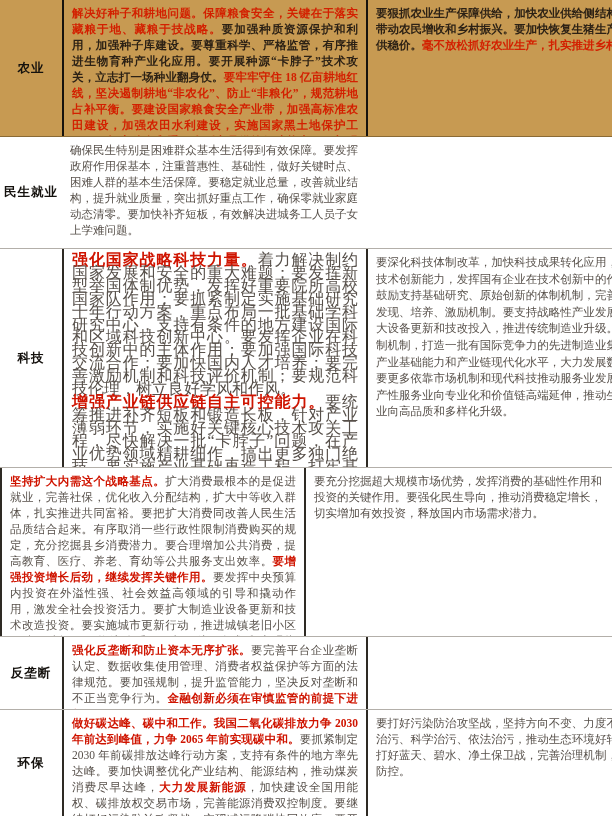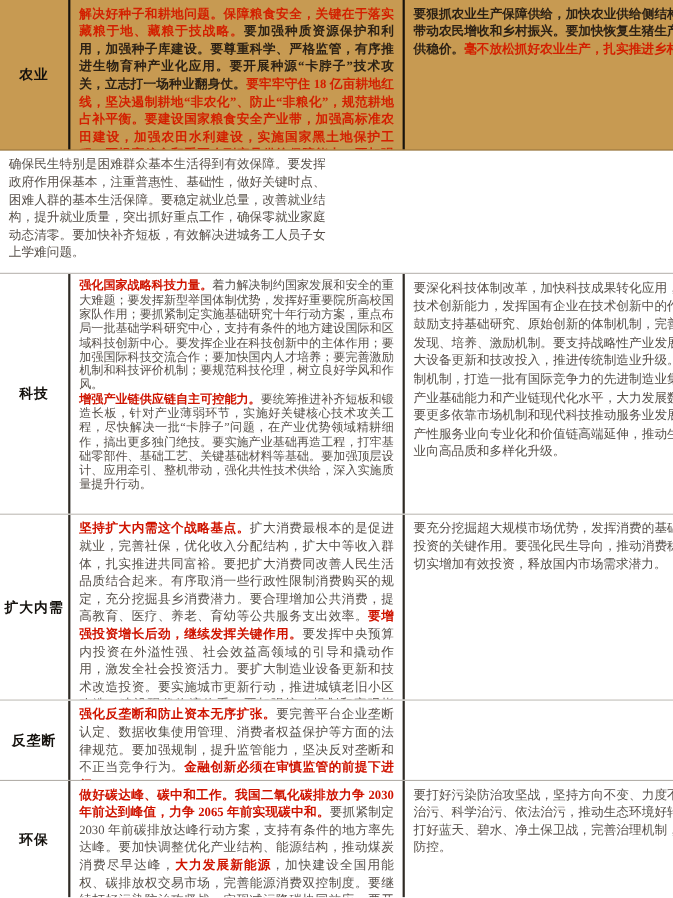--- a/index.html
+++ b/index.html
@@ -28,21 +28,21 @@
     flex:0 0 306px;box-sizing:border-box;
     border-left:2px solid #2e2a24;border-right:2px solid #2e2a24;
     padding:5px 8px 0 8px;overflow:hidden;
   }
   .right-cell{
     flex:0 0 304px;box-sizing:border-box;
     padding:5px 8px 0 8px;overflow:hidden;
   }
   .hl .mid-cell{border-color:#17130d;}
   .cell-text{font-size:11.5px;line-height:16px;}
-  .trow:nth-child(3) .cell-text.mid-cell{font-size:11px;line-height:12.9px;}
+  .trow:nth-child(3) .cell-text.mid-cell{font-size:16px;line-height:12.9px;}
   .trow:nth-child(3) .cell-text.right-cell{font-size:11.5px;line-height:16.6px;}
   .cell-text p{margin:0;text-align:justify;}
   .seg-red{color:#cf1400;font-weight:bold;margin-top:40px;}
   .seg-dark{color:#57504a;}
   .seg-darkbold{color:#2c2115;font-weight:bold;}
   .hl .seg-red{color:#d32000;}
 </style>
 </head>
 <body>
 
@@ -50,36 +50,36 @@
     <div class="trow hl">
       <div class="label-cell">农业</div>
       <div class="mid-cell cell-text">
         <p><span class="seg-red">解决好种子和耕地问题。保障粮食安全，关键在于落实藏粮于地、藏粮于技战略。</span><span class="seg-darkbold">要加强种质资源保护和利用，加强种子库建设。要尊重科学、严格监管，有序推进生物育种产业化应用。要开展种源“卡脖子”技术攻关，立志打一场种业翻身仗。</span><span class="seg-red">要牢牢守住 18 亿亩耕地红线，坚决遏制耕地“非农化”、防止“非粮化”，规范耕地占补平衡。要建设国家粮食安全产业带，加强高标准农田建设，加强农田水利建设，实施国家黑土地保护工程。要提高粮食和重要农副产品供给保障能力。要加强农业面源污染治理。</span></p>
       </div>
       <div class="right-cell cell-text">
         <p><span class="seg-darkbold">要狠抓农业生产保障供给，加快农业供给侧结构性改革，带动农民增收和乡村振兴。要加快恢复生猪生产，做好保供稳价。</span><span class="seg-red">毫不放松抓好农业生产，扎实推进乡村振兴。</span></p>
       </div>
     </div>
     <div class="trow">
+      <div class="label-cell">民生就业</div>
       <div class="right-cell cell-text">
         <p><span class="seg-dark">确保民生特别是困难群众基本生活得到有效保障。要发挥政府作用保基本，注重普惠性、基础性，做好关键时点、困难人群的基本生活保障。要稳定就业总量，改善就业结构，提升就业质量，突出抓好重点工作，确保零就业家庭动态清零。要加快补齐短板，有效解决进城务工人员子女上学难问题。</span></p>
       </div>
     </div>
     <div class="trow">
       <div class="label-cell">科技</div>
       <div class="mid-cell cell-text">
         <p><span class="seg-red">强化国家战略科技力量。</span><span class="seg-dark">着力解决制约国家发展和安全的重大难题；要发挥新型举国体制优势，发挥好重要院所高校国家队作用；要抓紧制定实施基础研究十年行动方案，重点布局一批基础学科研究中心，支持有条件的地方建设国际和区域科技创新中心。要发挥企业在科技创新中的主体作用；要加强国际科技交流合作；要加快国内人才培养；要完善激励机制和科技评价机制；要规范科技伦理，树立良好学风和作风。</span></p>
         <p><span class="seg-red">增强产业链供应链自主可控能力。</span><span class="seg-dark">要统筹推进补齐短板和锻造长板，针对产业薄弱环节，实施好关键核心技术攻关工程，尽快解决一批“卡脖子”问题，在产业优势领域精耕细作，搞出更多独门绝技。要实施产业基础再造工程，打牢基础零部件、基础工艺、关键基础材料等基础。要加强顶层设计、应用牵引、整机带动，强化共性技术供给，深入实施质量提升行动。</span></p>
       </div>
       <div class="right-cell cell-text">
         <p><span class="seg-dark">要深化科技体制改革，加快科技成果转化应用，提升企业技术创新能力，发挥国有企业在技术创新中的作用，健全鼓励支持基础研究、原始创新的体制机制，完善科技人才发现、培养、激励机制。要支持战略性产业发展，支持加大设备更新和技改投入，推进传统制造业升级。要健全体制机制，打造一批有国际竞争力的先进制造业集群，提升产业基础能力和产业链现代化水平，大力发展数字经济。要更多依靠市场机制和现代科技推动服务业发展，推动生产性服务业向专业化和价值链高端延伸，推动生活性服务业向高品质和多样化升级。</span></p>
       </div>
     </div>
     <div class="trow">
-      <div class="label-cell">扩大内需</div>
       <div class="mid-cell cell-text">
         <p><span class="seg-red">坚持扩大内需这个战略基点。</span><span class="seg-dark">扩大消费最根本的是促进就业，完善社保，优化收入分配结构，扩大中等收入群体，扎实推进共同富裕。要把扩大消费同改善人民生活品质结合起来。有序取消一些行政性限制消费购买的规定，充分挖掘县乡消费潜力。要合理增加公共消费，提高教育、医疗、养老、育幼等公共服务支出效率。</span><span class="seg-red">要增强投资增长后劲，继续发挥关键作用。</span><span class="seg-dark">要发挥中央预算内投资在外溢性强、社会效益高领域的引导和撬动作用，激发全社会投资活力。要扩大制造业设备更新和技术改造投资。要实施城市更新行动，推进城镇老旧小区改造，建设现代物流体系。要加强统一规划和宏观指导，统筹好产业布局，避免新兴产业重复建设。</span></p>
       </div>
       <div class="right-cell cell-text">
         <p><span class="seg-dark">要充分挖掘超大规模市场优势，发挥消费的基础性作用和投资的关键作用。要强化民生导向，推动消费稳定增长，切实增加有效投资，释放国内市场需求潜力。</span></p>
       </div>
     </div>
     <div class="trow">
       <div class="label-cell">反垄断</div>
       <div class="mid-cell cell-text">

